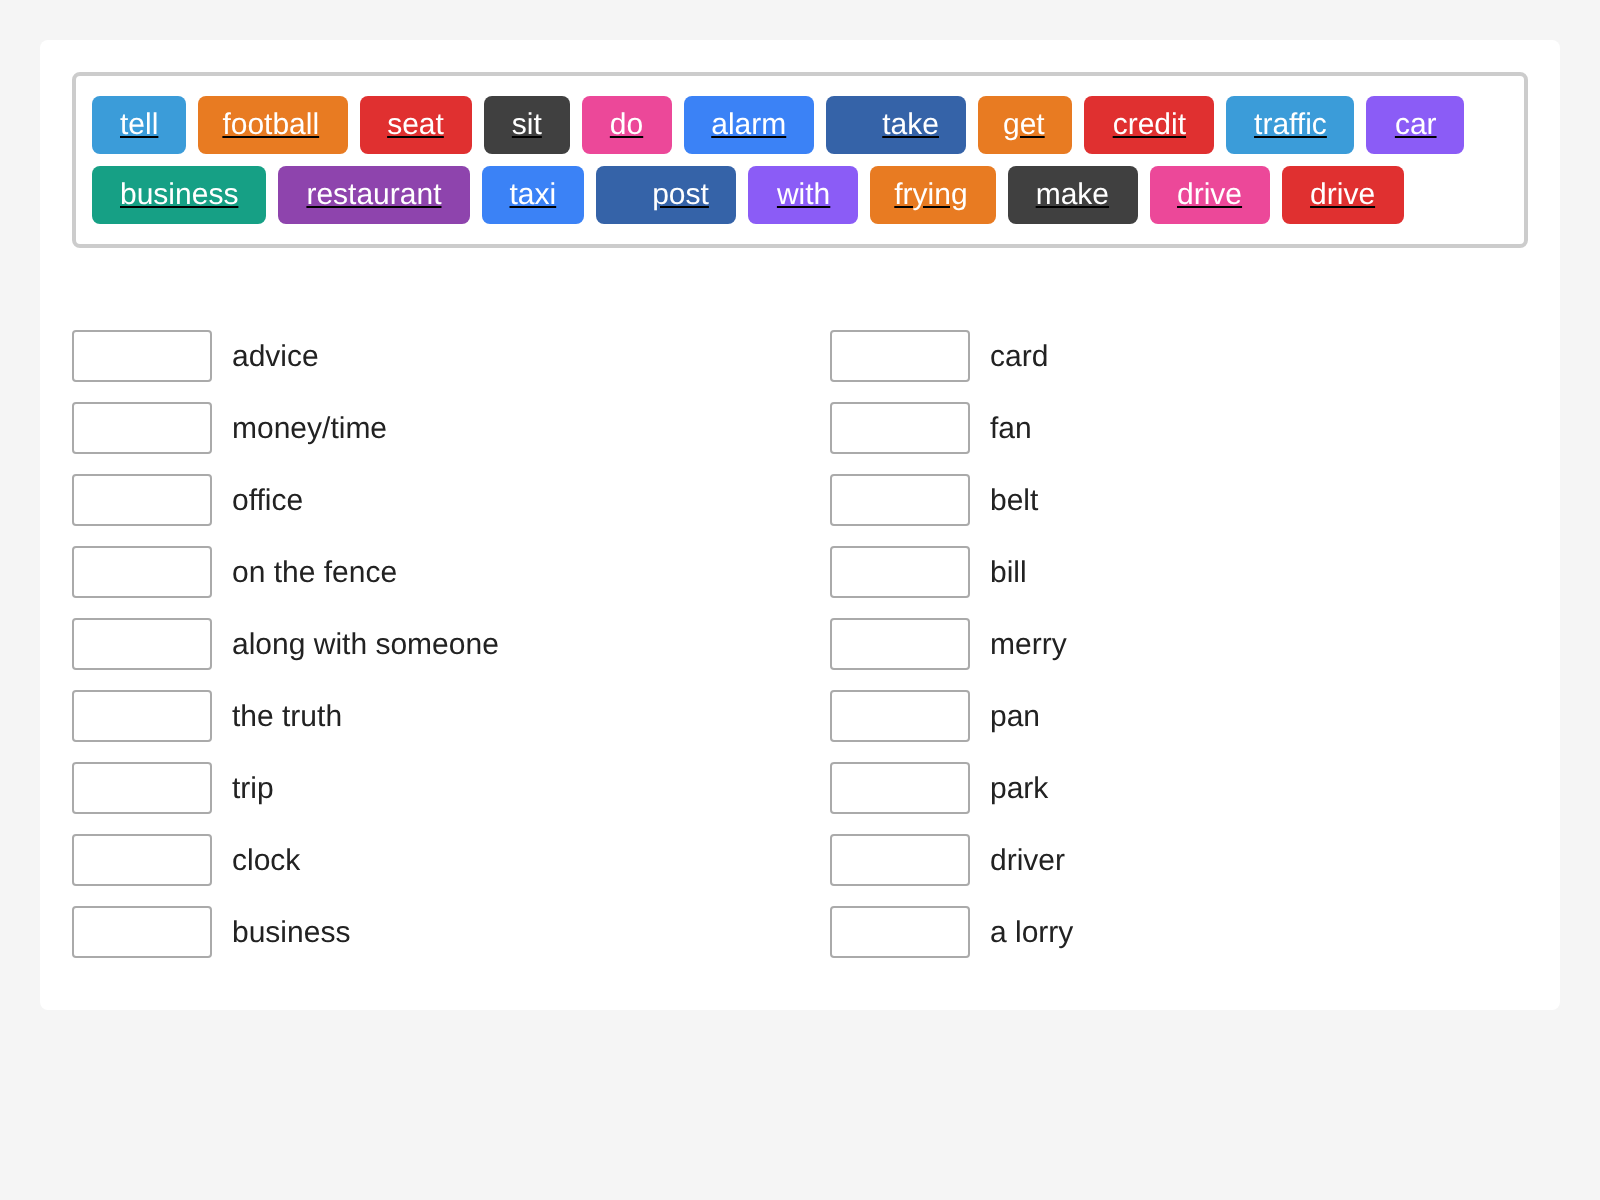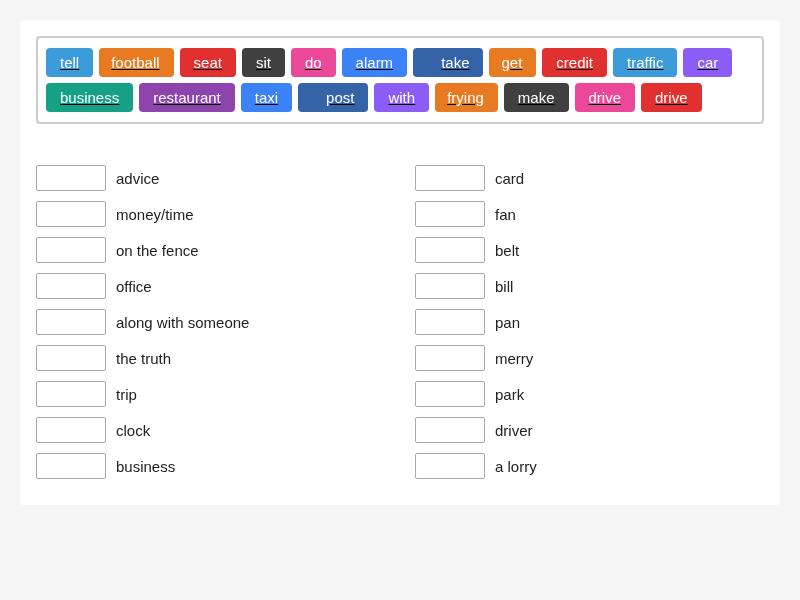--- a/index.html
+++ b/index.html
@@ -106,25 +106,25 @@
         <div class="exercise-item">
           <div class="answer-box"></div>
           <span class="item-label">advice</span>
         </div>
         <div class="exercise-item">
           <div class="answer-box"></div>
           <span class="item-label">money/time</span>
         </div>
         <div class="exercise-item">
           <div class="answer-box"></div>
-          <span class="item-label">on the fence</span>
+          <span class="item-label">office</span>
         </div>
         <div class="exercise-item">
           <div class="answer-box"></div>
-          <span class="item-label">office</span>
+          <span class="item-label">on the fence</span>
         </div>
         <div class="exercise-item">
           <div class="answer-box"></div>
           <span class="item-label">along with someone</span>
         </div>
         <div class="exercise-item">
           <div class="answer-box"></div>
           <span class="item-label">the truth</span>
         </div>
         <div class="exercise-item">
@@ -152,25 +152,25 @@
         <div class="exercise-item">
           <div class="answer-box"></div>
           <span class="item-label">belt</span>
         </div>
         <div class="exercise-item">
           <div class="answer-box"></div>
           <span class="item-label">bill</span>
         </div>
         <div class="exercise-item">
           <div class="answer-box"></div>
-          <span class="item-label">pan</span>
+          <span class="item-label">merry</span>
         </div>
         <div class="exercise-item">
           <div class="answer-box"></div>
-          <span class="item-label">merry</span>
+          <span class="item-label">pan</span>
         </div>
         <div class="exercise-item">
           <div class="answer-box"></div>
           <span class="item-label">park</span>
         </div>
         <div class="exercise-item">
           <div class="answer-box"></div>
           <span class="item-label">driver</span>
         </div>
         <div class="exercise-item">

